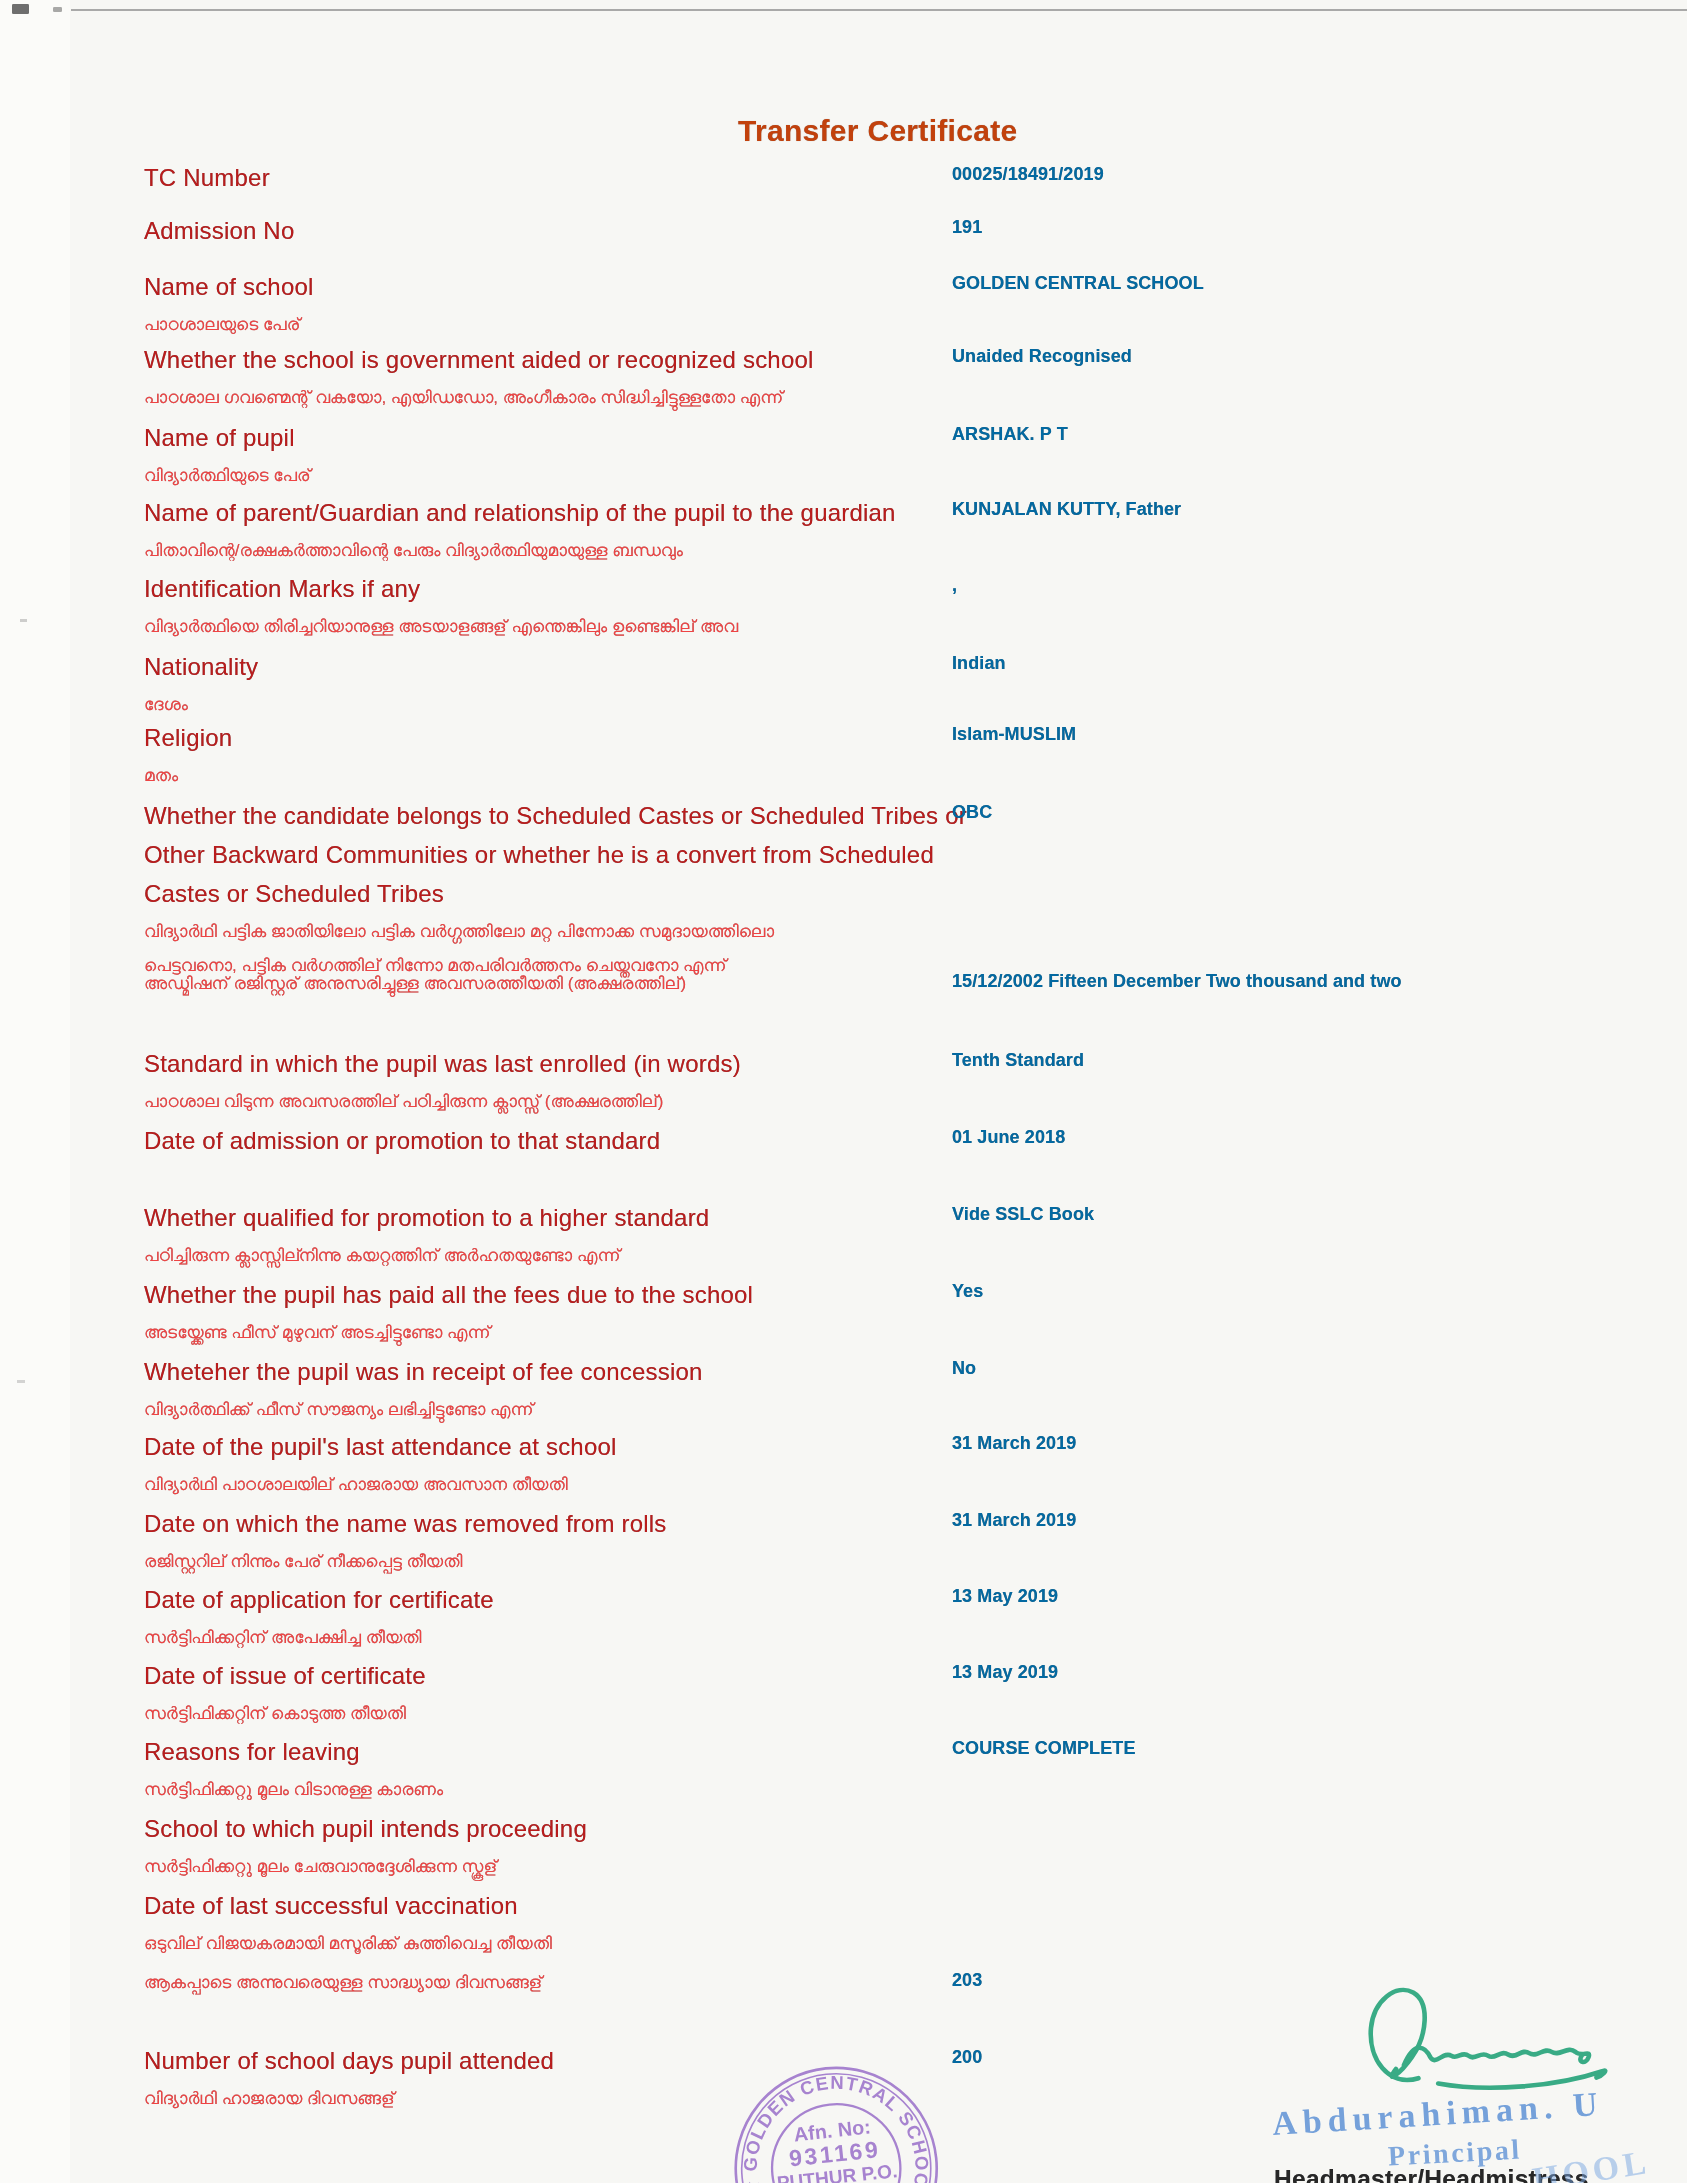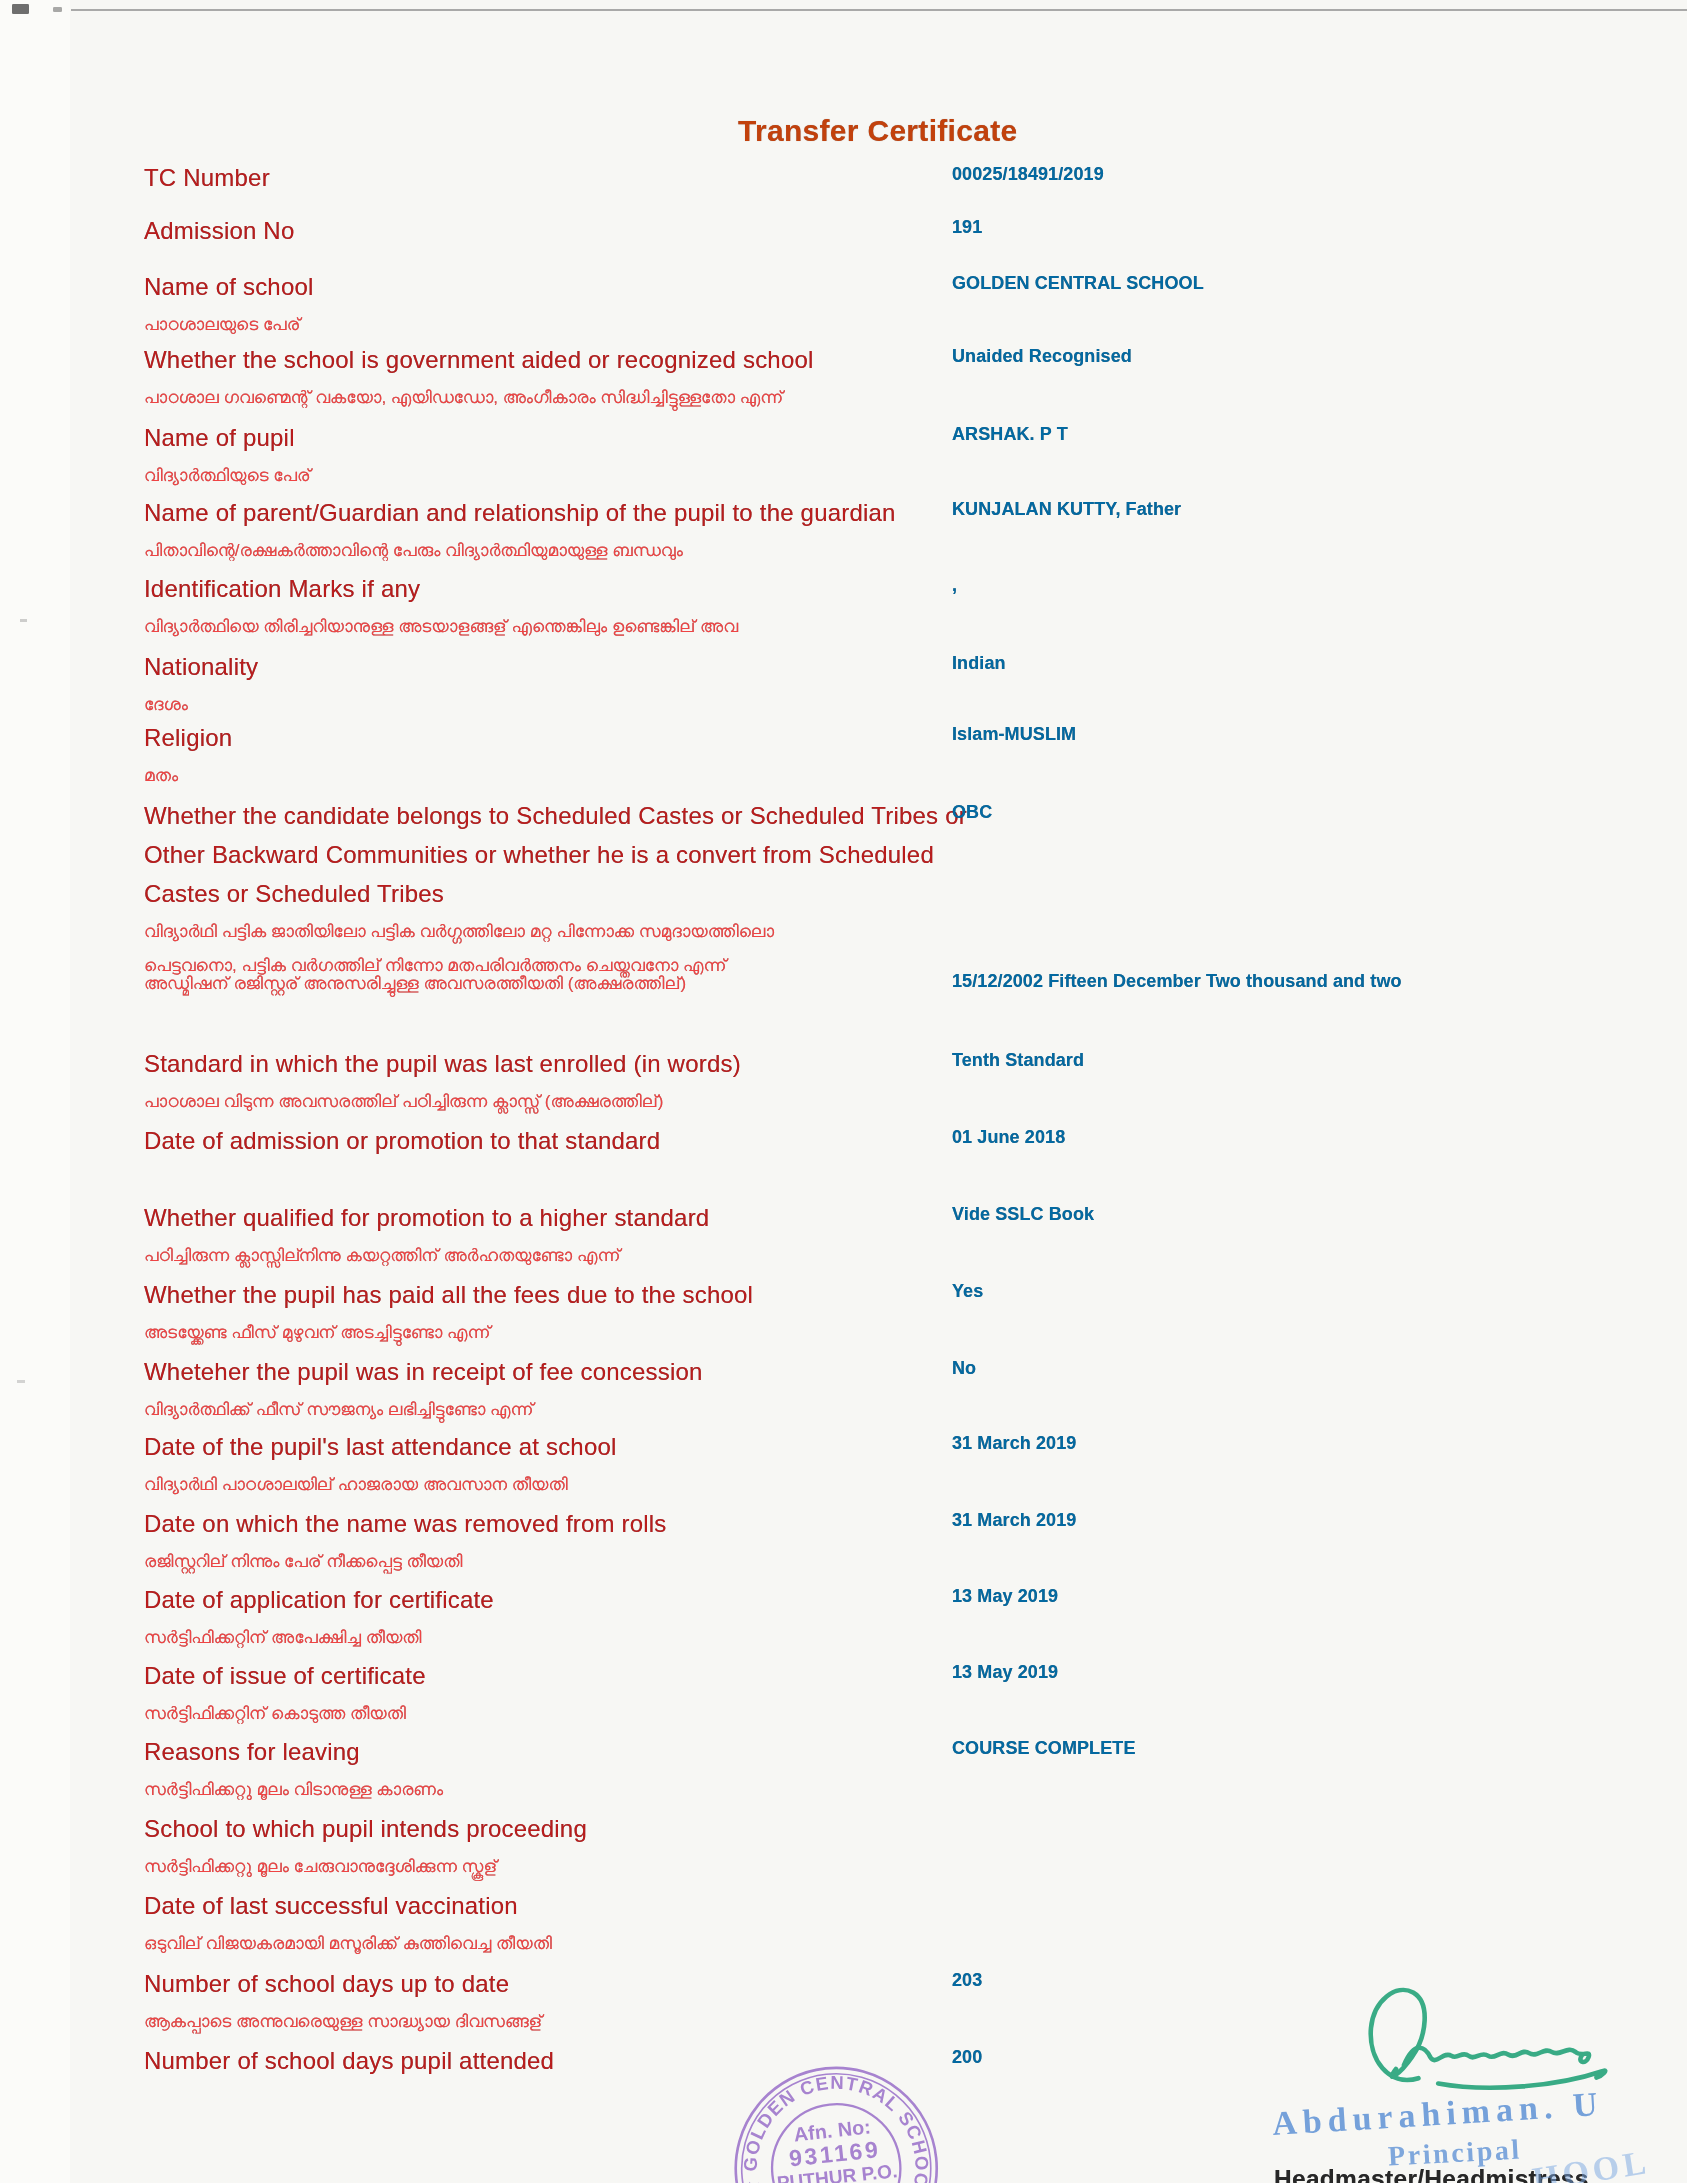--- a/index.html
+++ b/index.html
@@ -180,26 +180,26 @@
     </div>
     <div class="row" style="top: 1810px;">
       <div class="lab">School to which pupil intends proceeding</div>
       <div class="ml">സർട്ടിഫിക്കറ്റു മൂലം ചേരുവാനുദ്ദേശിക്കുന്ന സ്കൂള്</div>
     </div>
     <div class="row" style="top: 1887px;">
       <div class="lab">Date of last successful vaccination</div>
       <div class="ml">ഒടുവില് വിജയകരമായി മസൂരിക്ക് കുത്തിവെച്ച തീയതി</div>
     </div>
     <div class="row" style="top: 1965px;">
-      <div class="lab">Number of school days up to date</div>
       <div class="ml">ആകപ്പാടെ അന്നുവരെയുള്ള സാദ്ധ്യായ ദിവസങ്ങള്</div>
       <div class="val">203</div>
     </div>
     <div class="row" style="top: 2042px;">
       <div class="lab">Number of school days pupil attended</div>
+      <div class="ml">വിദ്യാർഥി ഹാജരായ ദിവസങ്ങള്</div>
       <div class="val">200</div>
     </div>
   </div>
 
 <svg class="sig-svg" width="298" height="122" viewBox="0 0 450 185">
   <g stroke="#29a57c" stroke-width="7" fill="none" stroke-linecap="round" stroke-linejoin="round" opacity="0.92">
     <path d="M118,152 C72,166 42,122 46,76 C50,34 84,8 110,22 C136,37 131,88 108,120 C90,146 66,162 84,138"></path>
     <path d="M96,132 C112,94 128,104 136,120 C144,134 156,110 168,118 C178,124 184,110 194,118 C204,126 212,110 224,118 C234,125 242,108 254,116 C266,124 274,106 286,114 C298,122 308,104 320,112 C332,120 344,102 356,112 C366,121 380,108 376,120 C372,132 358,128 366,117"></path>
     <path d="M148,160 C225,174 330,164 398,141 C406,138 398,148 388,151"></path>
   </g>

